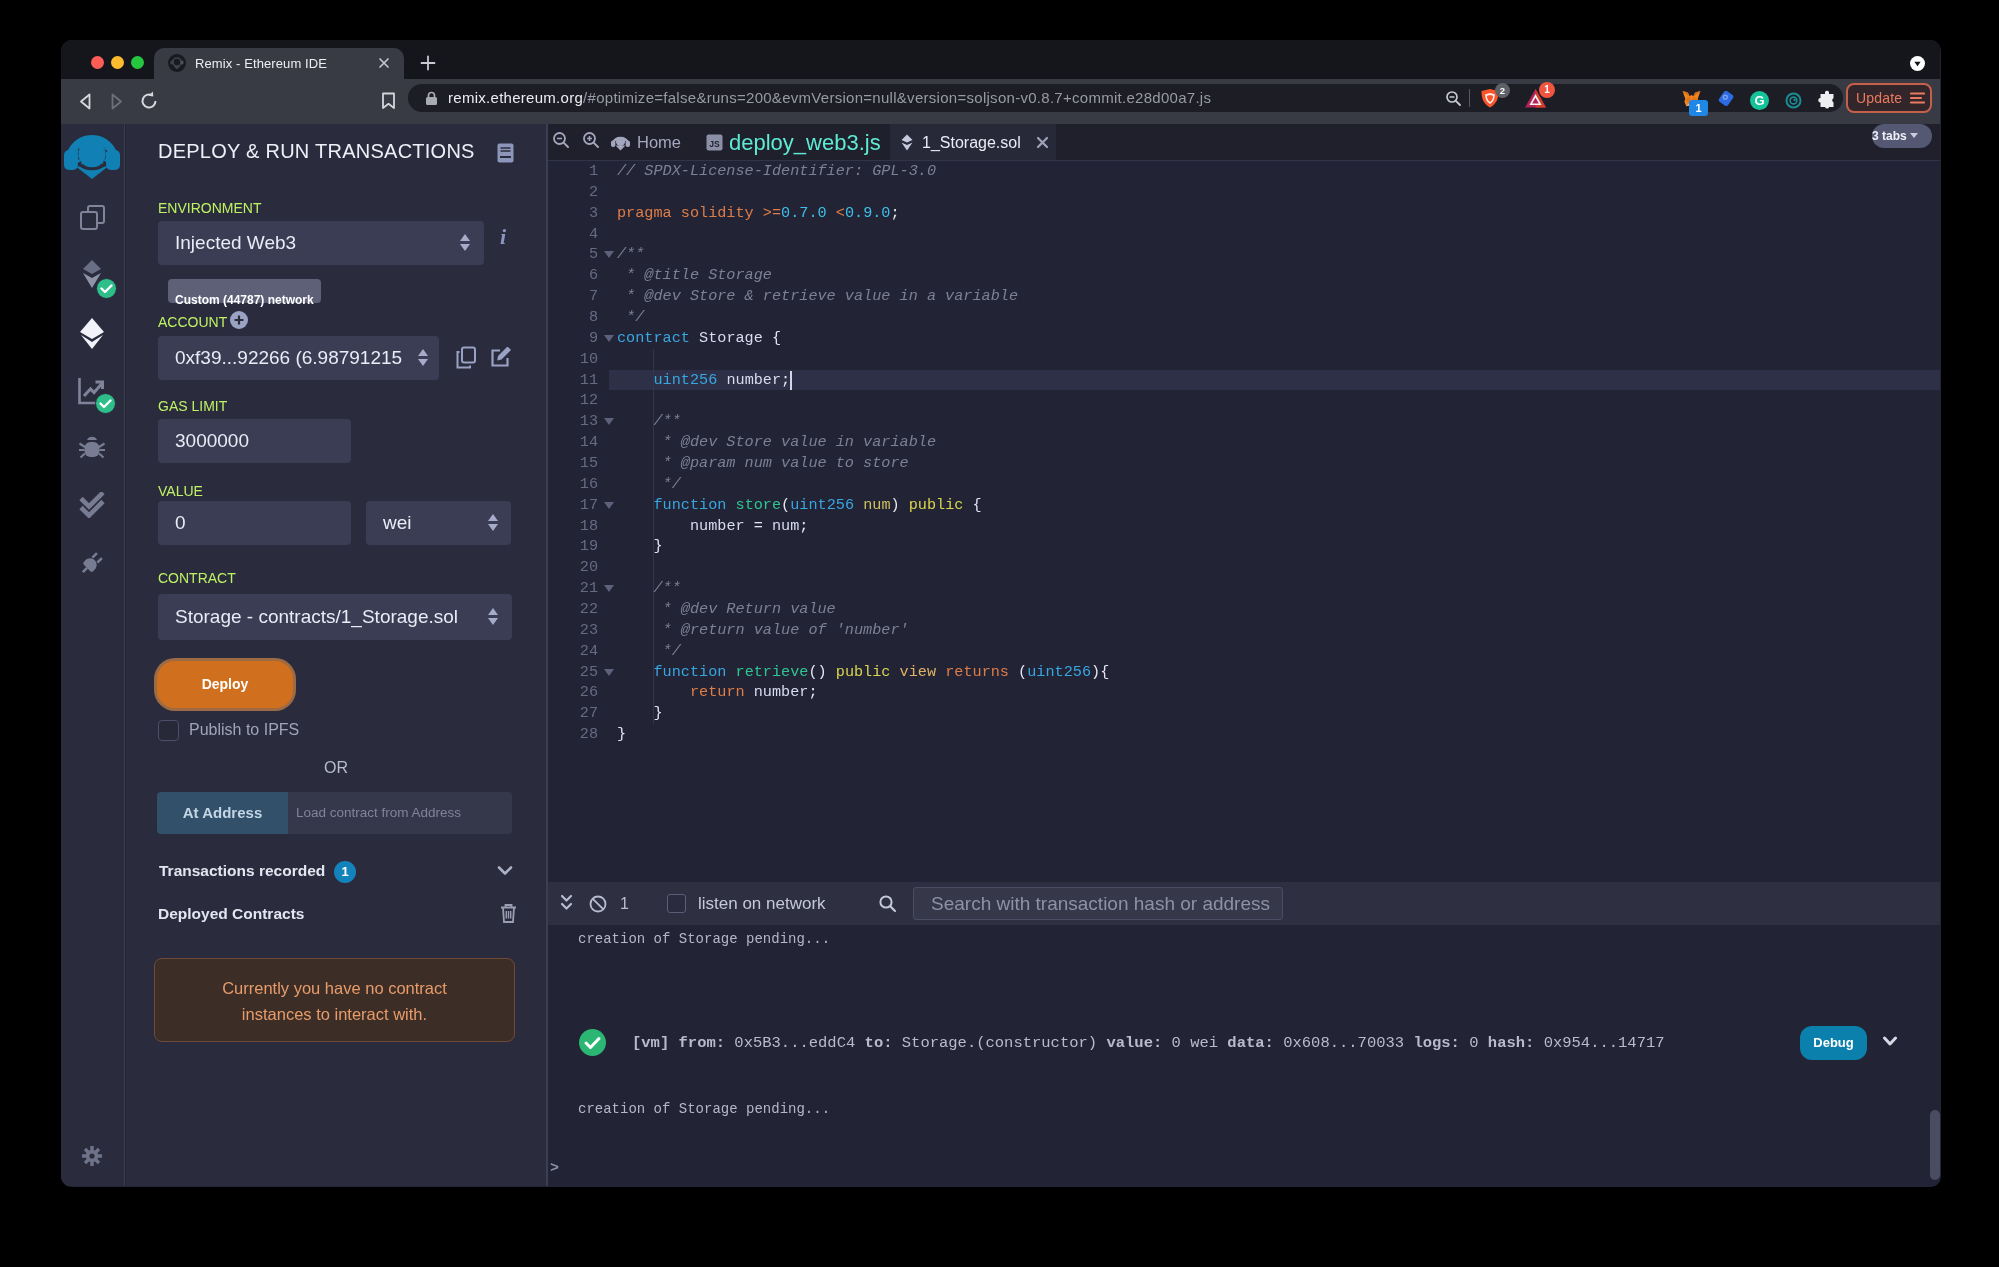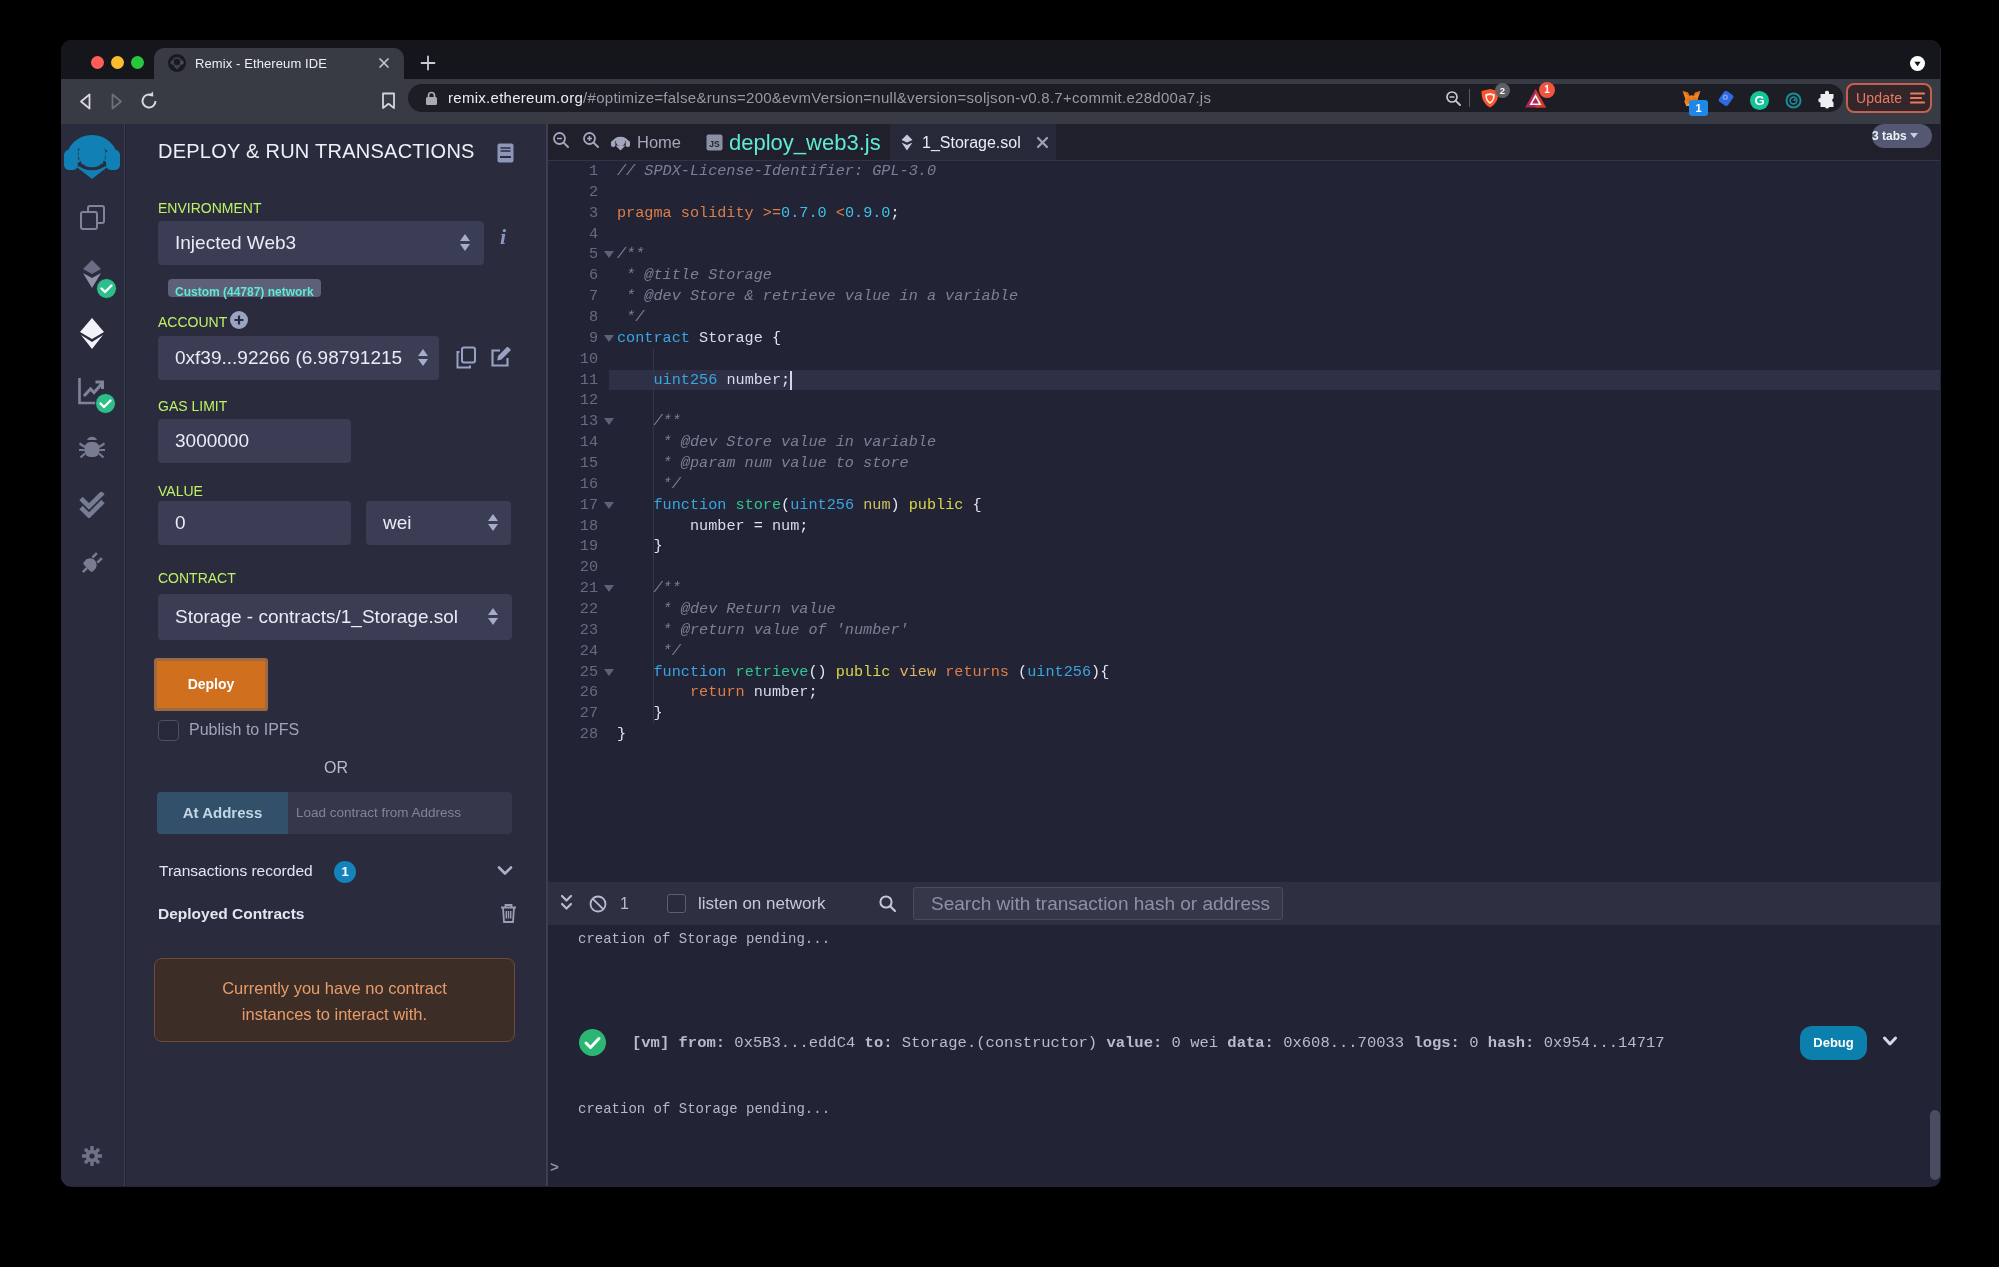--- a/index.html
+++ b/index.html
@@ -31,22 +31,22 @@
 .split{position:absolute;left:485px;top:0;width:2px;height:1062px;background:#3c3e52}
 .mainarea{position:absolute;left:487px;top:0;width:1392px;height:1062px;background:#222334}
 
 .lab{position:absolute;font-size:14px;color:#bef264;letter-spacing:0px}
 .inp{position:absolute;background:#3a3d53;border-radius:4px;color:#e9ebf5;font-size:19px}
 .inp .tx{position:absolute;left:17px;top:0;white-space:nowrap}
 .sorts{position:absolute;width:10px}
 .sorts:before,.sorts:after{content:"";position:absolute;left:0;border-left:5px solid transparent;border-right:5px solid transparent}
 .sorts:before{top:0;border-bottom:7px solid #a6abca}
 .sorts:after{top:10px;border-top:7px solid #a6abca}
-.btn-deploy{position:absolute;left:31px;top:537px;width:108px;height:47px;background:#d0701f;
-  border-radius:1px;box-shadow:0 0 0 3px #9d6a44;color:#fff;font-weight:700;font-size:14px;
+.btn-deploy{position:absolute;left:31px;top:537px;width:136px;height:47px;background:#d0701f;
+  border-radius:18px;box-shadow:0 0 0 3px #9d6a44;color:#fff;font-weight:700;font-size:14px;
   text-align:center;line-height:47px}
 .alert{position:absolute;left:28px;top:834px;width:361px;height:84px;background:#3d2d27;
   border:1px solid #6f4b39;border-radius:8px;color:#e79c6a;font-size:16.5px;text-align:center;
   line-height:26px;padding-top:16px}
 
 .edtabs{position:absolute;left:0;top:0;width:1392px;height:37px;background:#1f202b;border-bottom:1px solid #32344a}
 .edtab-act{position:absolute;left:342px;top:0px;width:166px;height:36px;background:#272939}
 .edbody{position:absolute;left:0;top:37px;width:1392px;height:721px;background:#222334}
 .gut{position:absolute;left:0;top:0;width:50px;text-align:right;color:#666b84;
   font:15.2px/20.857px "Liberation Mono",monospace;white-space:pre}
@@ -222,21 +222,21 @@
           <rect x="0.5" y="0.5" width="16" height="19" rx="2" fill="#8d96ba"></rect>
           <path d="M3.5 5 H13.5 M3.5 8 H13.5" stroke="#2a2c3d" stroke-width="1.4"></path>
           <path d="M3 14 H14" stroke="#2a2c3d" stroke-width="2.2"></path>
         </svg>
       <div class="lab" style="left:32px;top:76px">ENVIRONMENT</div>
       <div class="inp" style="left:32px;top:97px;width:326px;height:44px">
           <span class="tx" style="line-height:44px">Injected Web3</span>
           <div class="sorts" style="right:14px;top:13px"></div>
         </div>
       <div class="a" style="left:374px;top:100px;font-family:'Liberation Serif',serif;font-weight:700;font-style:italic;font-size:22px;color:#8b96c2">i</div>
-      <div class="a" style="left:42px;top:155px;height:18px;background:#5e6078;border-radius:4px;color:#5eead4;font-size:12px;font-weight:700;line-height:18px;padding:4px 7px">Custom (44787) network</div>
+      <div class="a" style="left:42px;top:155px;height:18px;background:#5e6078;border-radius:4px;color:#ffffff;font-size:12px;font-weight:700;line-height:18px;padding:12px 7px">Custom (44787) network</div>
       <div class="lab" style="left:32px;top:190px">ACCOUNT</div>
       <svg class="a" style="left:103px;top:186px" width="20" height="20" viewBox="0 0 20 20">
           <circle cx="10" cy="10" r="9" fill="#9ba3c3"></circle>
           <path d="M10 5.5 V14.5 M5.5 10 H14.5" stroke="#2a2c3d" stroke-width="2.2"></path>
         </svg>
       <div class="inp" style="left:32px;top:212px;width:281px;height:44px">
           <span class="tx" style="line-height:44px">0xf39...92266 (6.98791215</span>
           <div class="sorts" style="right:11px;top:13px"></div>
         </div>
       <svg class="a" style="left:330px;top:222px" width="21" height="23" viewBox="0 0 21 23">
@@ -263,21 +263,21 @@
       <div class="inp" style="left:32px;top:470px;width:354px;height:46px">
           <span class="tx" style="line-height:46px">Storage - contracts/1_Storage.sol</span>
           <div class="sorts" style="right:14px;top:14px"></div>
         </div>
       <div class="btn-deploy">Deploy</div>
       <div class="a" style="left:32px;top:596px;width:21px;height:21px;border:1.5px solid #4c4f67;border-radius:4px;background:#272938"></div>
       <div class="a" style="left:63px;top:597px;font-size:16px;color:#a0a4b9">Publish to IPFS</div>
       <div class="a" style="left:0;top:635px;width:420px;text-align:center;font-size:16px;color:#b8bccb">OR</div>
       <div class="a" style="left:31px;top:668px;width:131px;height:42px;background:#33506b;border-radius:4px 0 0 4px;text-align:center;line-height:42px;color:#c2d6e4;font-weight:700;font-size:15px">At Address</div>
       <div class="a" style="left:162px;top:668px;width:224px;height:42px;background:#35374b;border-radius:0 4px 4px 0;line-height:42px;color:#80849b;font-size:13.5px;padding-left:8px">Load contract from Address</div>
-      <div class="a" style="left:33px;top:738px;font-size:15.5px;font-weight:400;color:#e3e6f1">Transactions recorded</div>
+      <div class="a" style="left:33px;top:738px;font-size:15.5px;font-weight:700;color:#e3e6f1">Transactions recorded</div>
       <div class="a" style="left:208px;top:737px;width:22px;height:22px;border-radius:50%;background:#1583bb;color:#fff;font-size:13px;font-weight:700;text-align:center;line-height:22px">1</div>
       <svg class="a" style="left:371px;top:741px" width="16" height="12" viewBox="0 0 16 12">
           <path d="M2 2.5 L8 8.5 L14 2.5" fill="none" stroke="#aab0c5" stroke-width="2.6" stroke-linecap="round" stroke-linejoin="round"></path>
         </svg>
       <div class="a" style="left:32px;top:781px;font-size:15.5px;font-weight:700;color:#e3e6f1">Deployed Contracts</div>
       <svg class="a" style="left:374px;top:779px" width="17" height="20" viewBox="0 0 17 20">
           <path d="M1 4.5 H16 M5.5 4 V2 H11.5 V4 M3 4.5 L4 19 H13 L14 4.5" fill="none" stroke="#9a9eb3" stroke-width="1.8"></path>
           <path d="M6.3 8 V15.5 M8.5 8 V15.5 M10.7 8 V15.5" stroke="#9a9eb3" stroke-width="1.4"></path>
         </svg>
       <div class="alert">Currently you have no contract<br>instances to interact with.</div>

